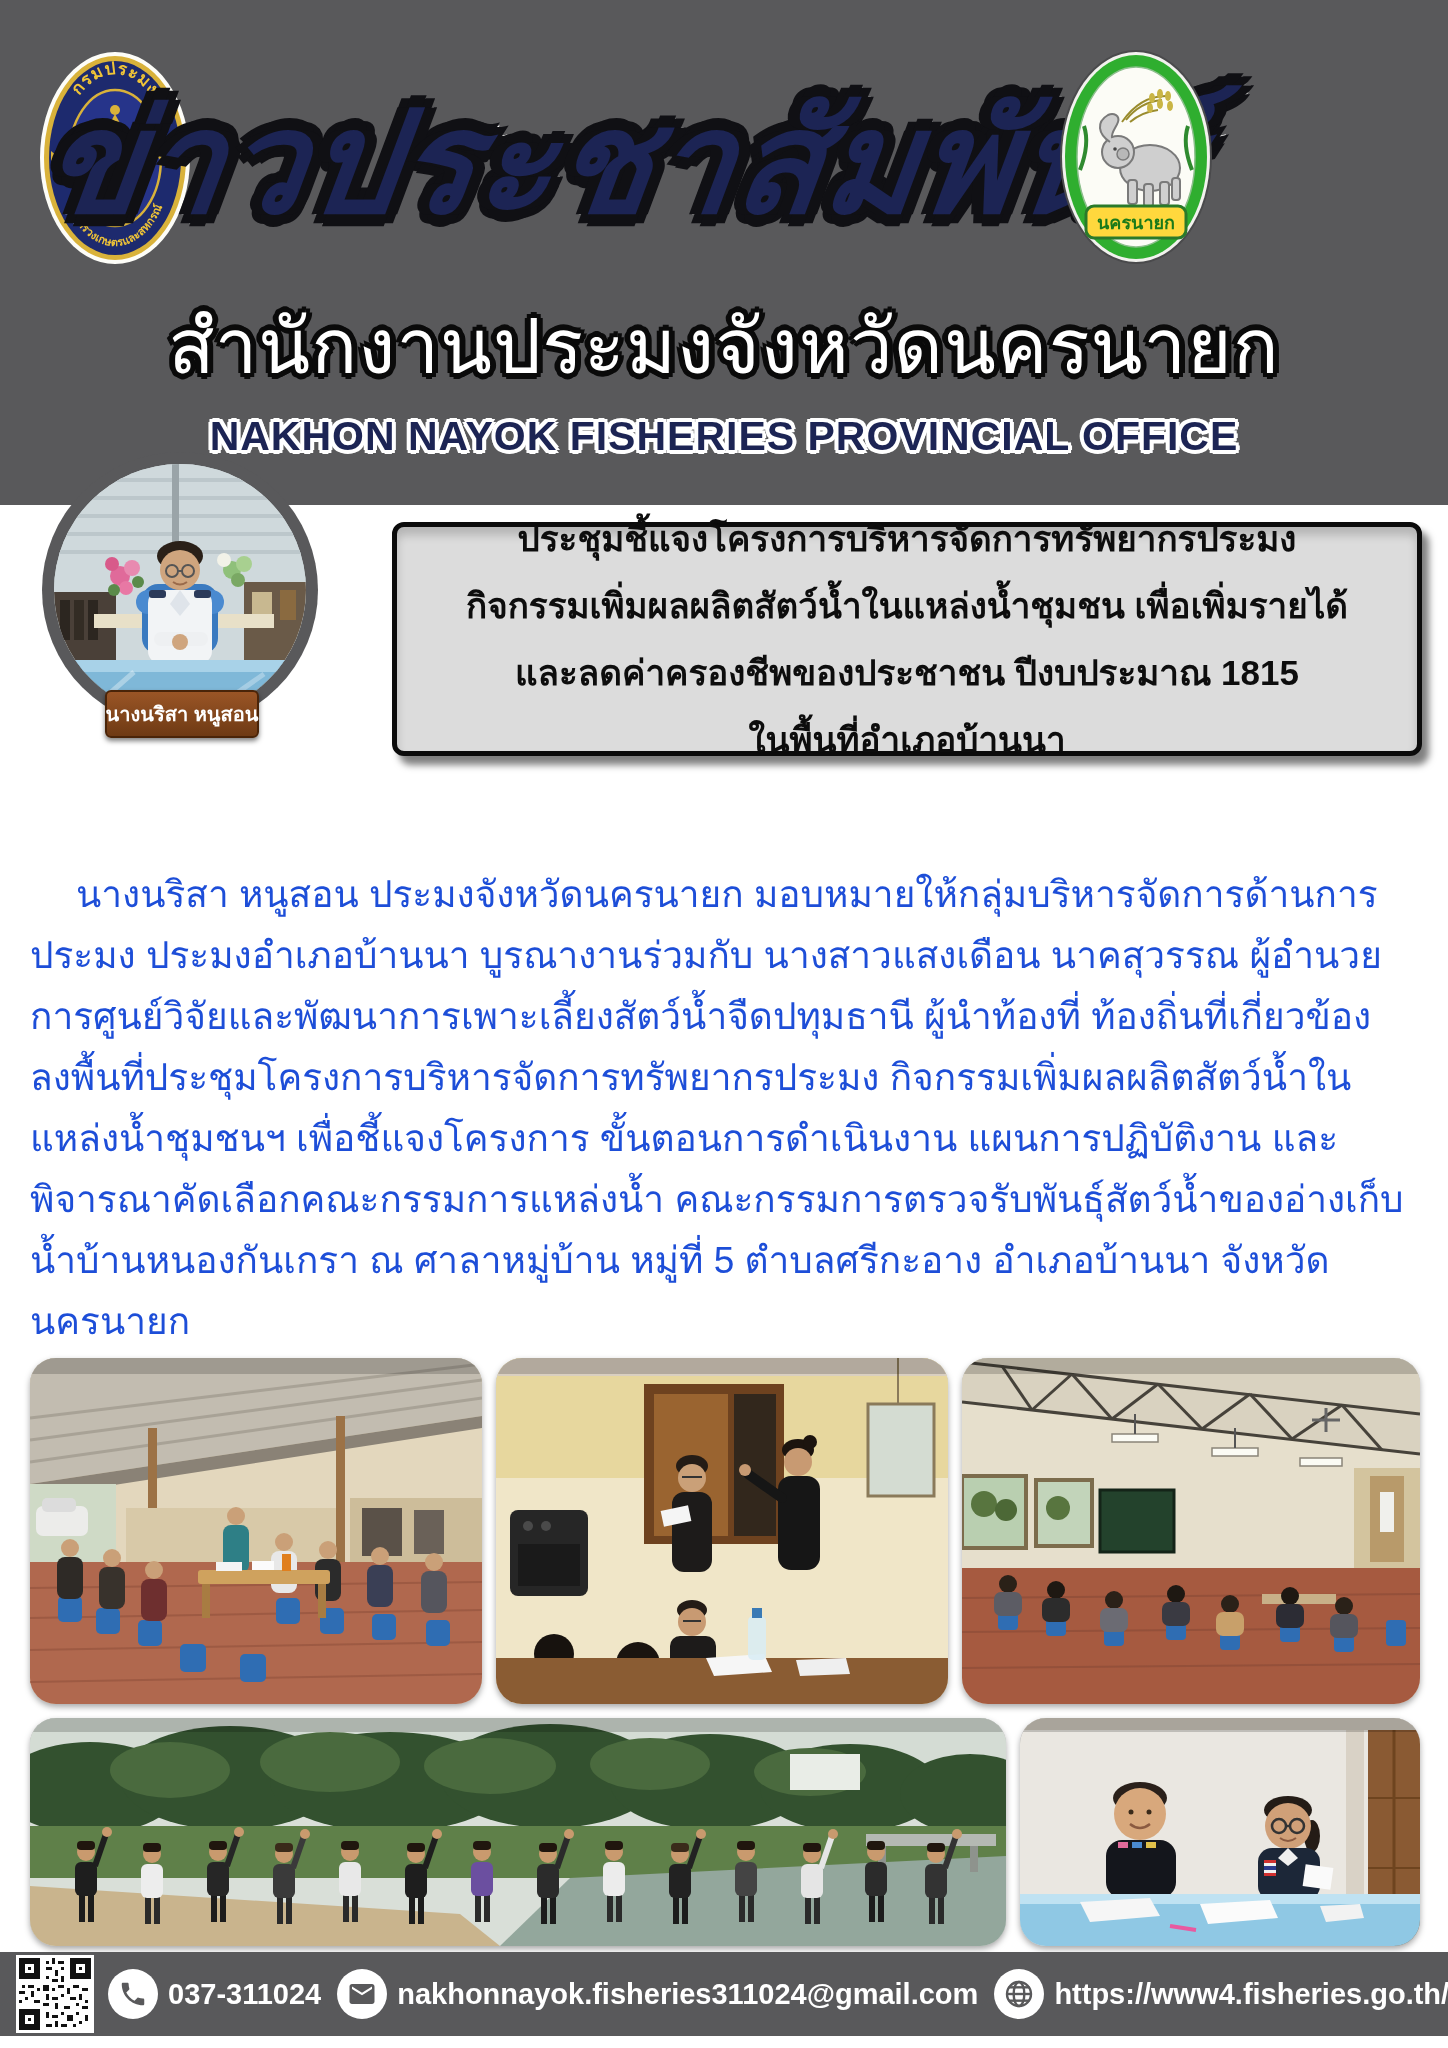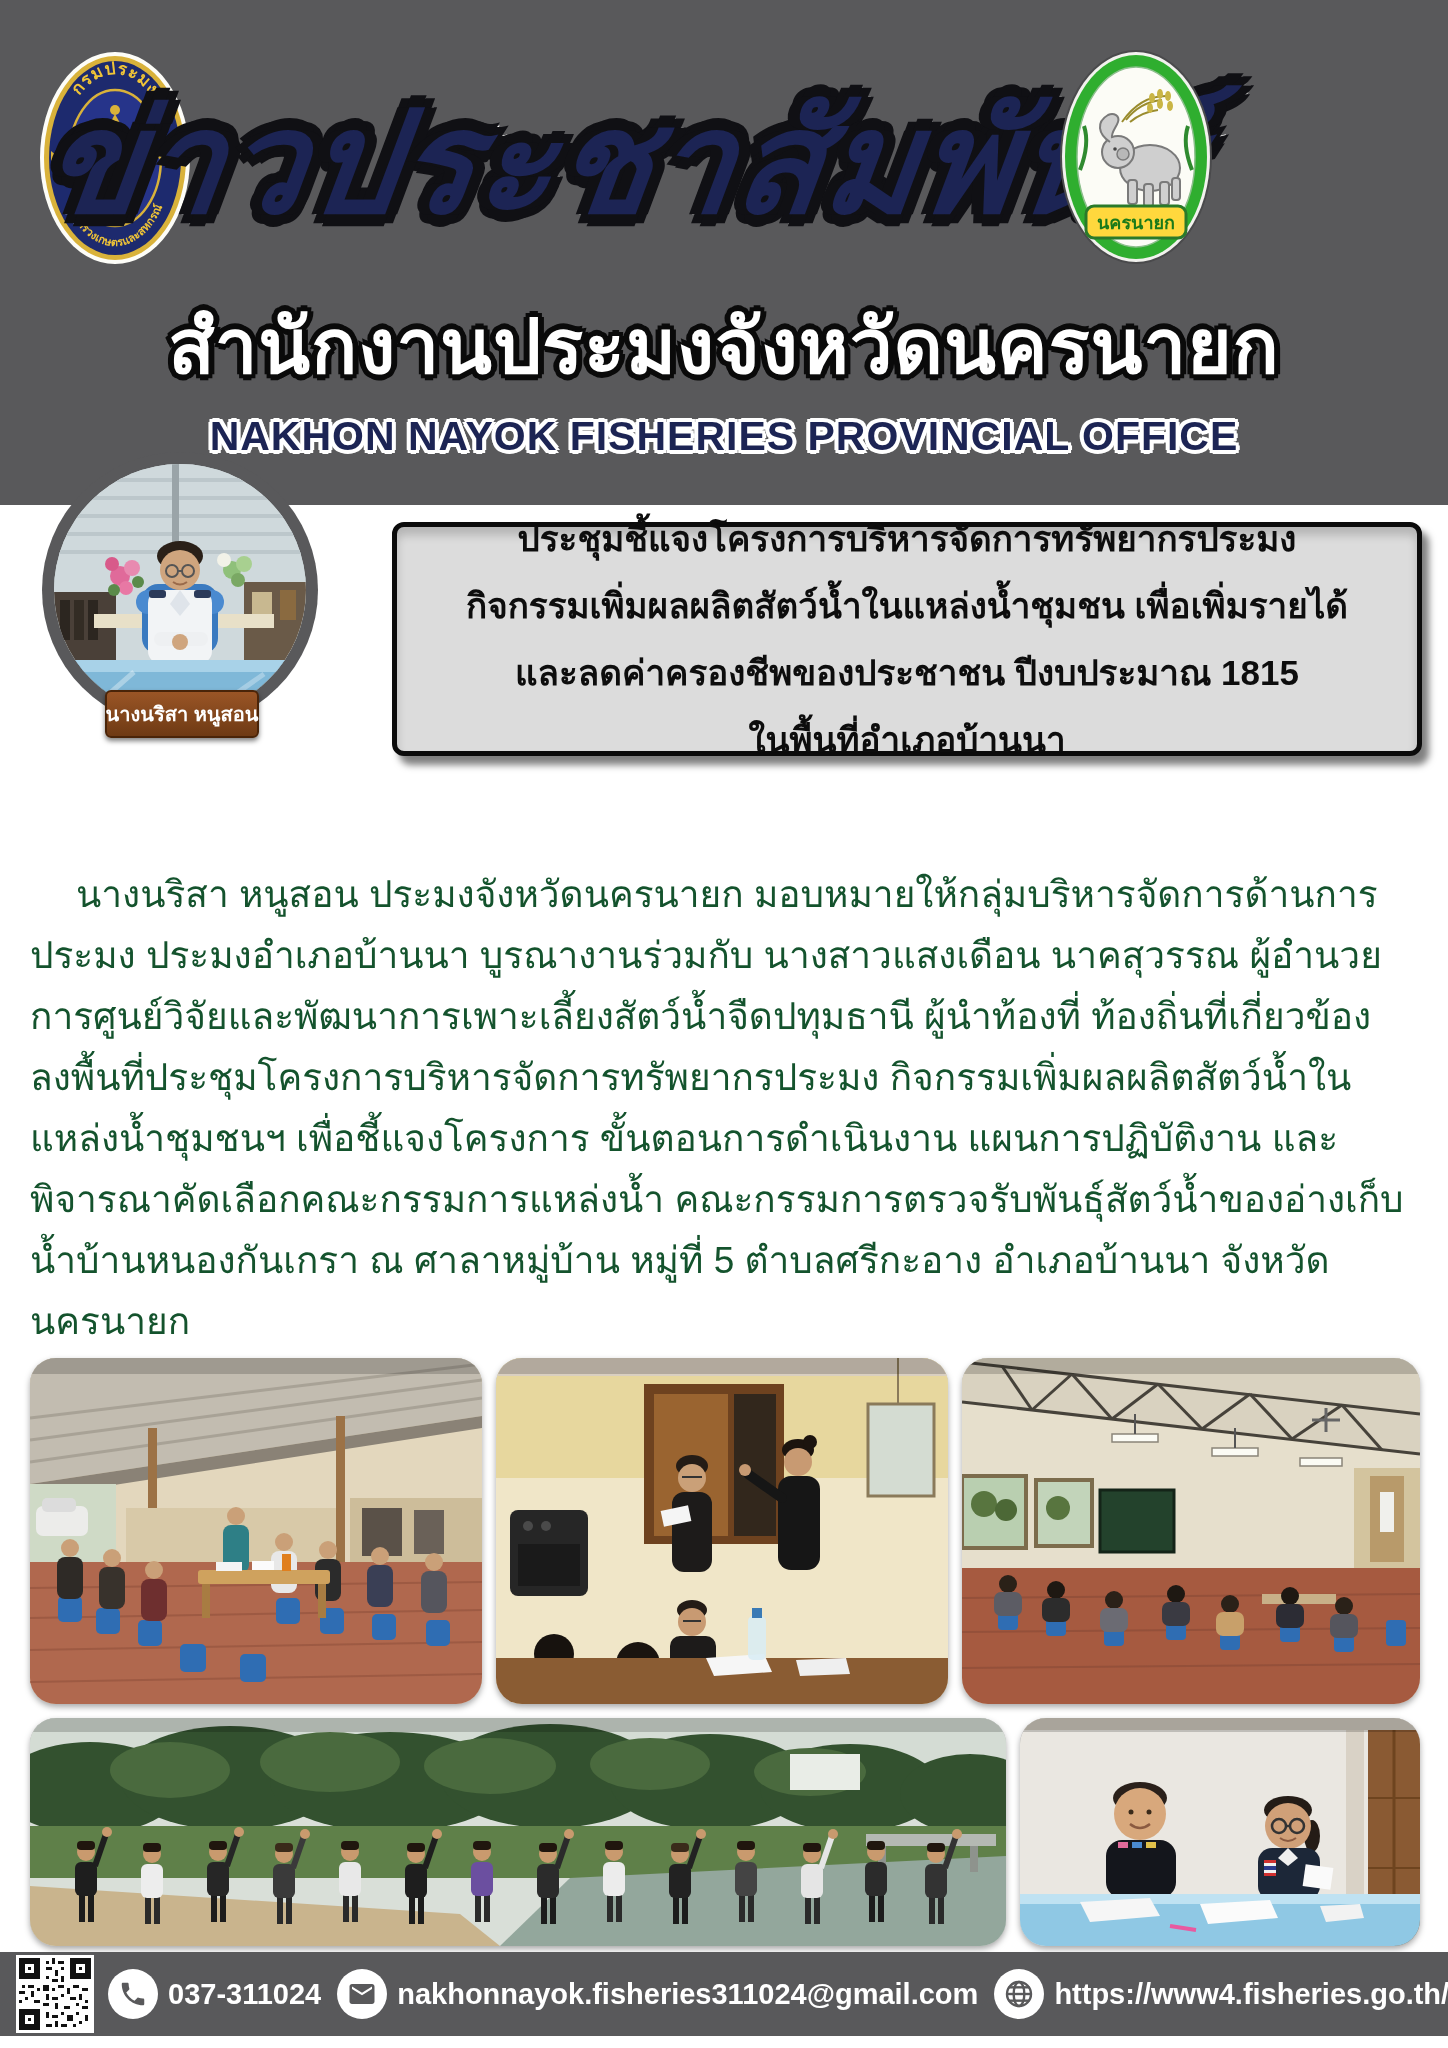--- a/index.html
+++ b/index.html
@@ -13,21 +13,21 @@
   .main-title{position:absolute;left:185px;top:28px;width:880px;height:268px;
     display:flex;align-items:center;justify-content:center;
     font-size:142px;font-weight:bold;font-style:italic;color:#1c2454;letter-spacing:2px;
     transform:skewX(-7deg);white-space:nowrap;
     text-shadow:
       -12px 0 0 #101014,12px 0 0 #101014,0 -12px 0 #101014,0 12px 0 #101014,
       -9px -9px 0 #101014,9px 9px 0 #101014,-9px 9px 0 #101014,9px -9px 0 #101014,
       -7px -7px 0 #fff,7px -7px 0 #fff,-7px 7px 0 #fff,7px 7px 0 #fff,
       -9px 0 0 #fff,9px 0 0 #fff,0 -9px 0 #fff,0 9px 0 #fff;}
   .office-th{position:absolute;left:0;top:286px;width:100%;text-align:center;
-    font-size:76px;font-weight:bold;color:#ffffff;letter-spacing:1px;white-space:nowrap;
+    font-size:76px;font-weight:normal;color:#ffffff;letter-spacing:1px;white-space:nowrap;
     text-shadow:-6px 0 0 #0a0a0a,6px 0 0 #0a0a0a,0 -6px 0 #0a0a0a,0 6px 0 #0a0a0a,
       -4px -4px 0 #0a0a0a,4px 4px 0 #0a0a0a,-4px 4px 0 #0a0a0a,4px -4px 0 #0a0a0a;}
   .office-en{position:absolute;left:0;top:404px;width:100%;text-align:center;
     font-size:41px;font-weight:bold;color:#1c2454;letter-spacing:1px;white-space:nowrap;
     text-shadow:-4px 0 0 #fff,4px 0 0 #fff,0 -4px 0 #fff,0 4px 0 #fff,
       -3px -3px 0 #fff,3px 3px 0 #fff,-3px 3px 0 #fff,3px -3px 0 #fff;margin-top:9px;}
 
   
   .photo-ring{position:absolute;left:42px;top:452px;width:276px;height:276px;border-radius:50%;
     background:#59595b;}
@@ -41,21 +41,21 @@
   
   .title-box{position:absolute;left:392px;top:522px;width:1030px;height:234px;background:#dcdcdc;
     border:5px solid #0b0b0b;border-radius:12px;box-sizing:border-box;
     box-shadow:7px 9px 7px rgba(0,0,0,.5),inset 0 8px 10px rgba(0,0,0,.18);
     display:flex;flex-direction:column;justify-content:center;gap:12px;}
   .title-box div{text-align:center;font-size:35px;font-weight:bold;color:#0d0d0d;}
 
   
   .date-line{position:absolute;left:32px;top:798px;font-size:45px;font-weight:bold;color:#101010;white-space:nowrap;}
   .body-text{position:absolute;left:30px;top:864px;width:1392px;font-size:37px;line-height:61px;
-    color:#14532d;text-indent:46px;text-align:left;}
+    color:#1d4ed8;text-indent:46px;text-align:left;}
 
   
   .photo{position:absolute;border-radius:26px;overflow:hidden;
     box-shadow:0 3px 6px rgba(0,0,0,.35),inset 0 4px 6px rgba(0,0,0,.3);background:#ccc;}
   .photo svg{display:block;width:100%;height:100%;}
   #photo1{left:30px;top:1358px;width:452px;height:346px;}
   #photo2{left:496px;top:1358px;width:452px;height:346px;}
   #photo3{left:962px;top:1358px;width:458px;height:346px;}
   #photo4{left:30px;top:1718px;width:976px;height:228px;}
   #photo5{left:1020px;top:1718px;width:400px;height:228px;}

